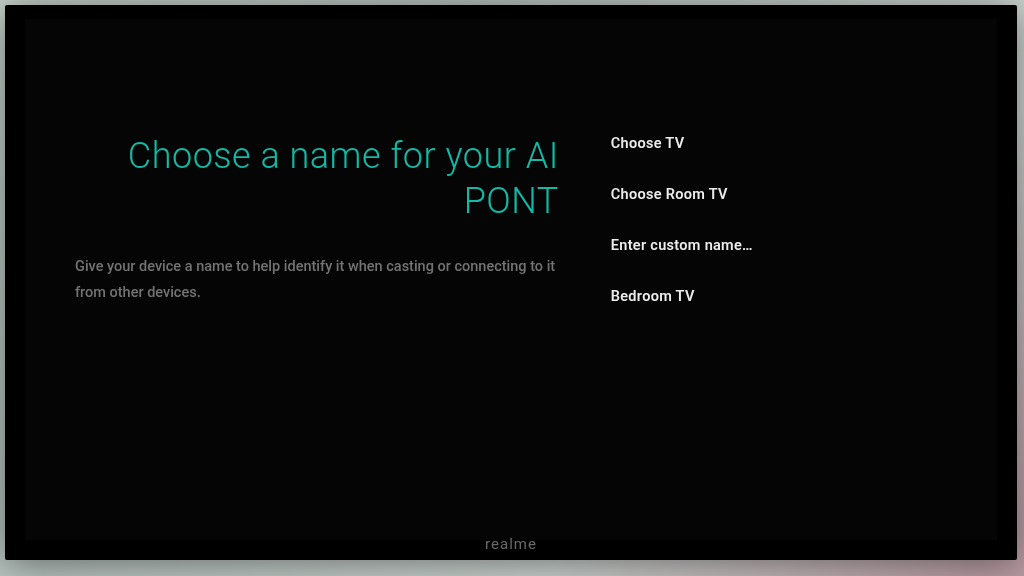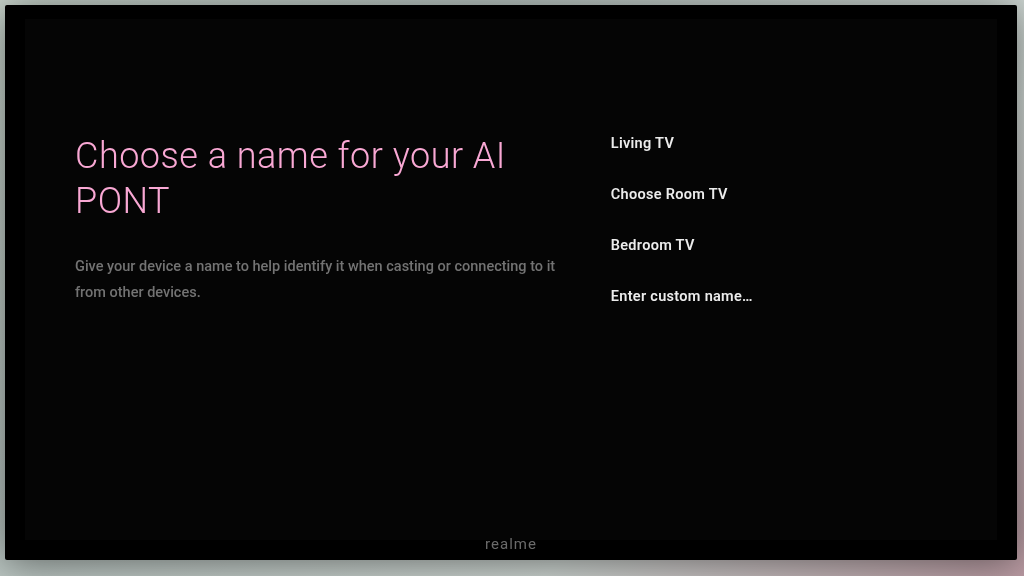--- a/index.html
+++ b/index.html
@@ -35,21 +35,22 @@
       flex: 0 0 58%;
       padding: 115px 30px 40px 50px;
       color: #fff;
     }
     .page-title {
       font-size: 36px;
       font-weight: 300;
       line-height: 1.25;
       margin-bottom: 30px;
       letter-spacing: 0.5px;
-      color: #f9a8d4;
+      color: #14b8a6;
+      text-align: right;
     }
     .page-subtitle {
       font-size: 14.5px;
       font-weight: 500;
       line-height: 1.8;
       color: #737373;
       max-width: 510px;
     }
     .content-right {
       flex: 1;
@@ -85,20 +86,20 @@
 </head>
 <body>
 
 <div class="tv-frame">
   <div class="tv-screen">
     <div class="content-left">
       <h1 class="page-title">Choose a name for your AI PONT</h1>
       <p class="page-subtitle">Give your device a name to help identify it when casting or connecting to it from other devices.</p>
     </div>
     <div class="content-right">
-      <div class="option-item">Living TV</div>
+      <div class="option-item">Choose TV</div>
       <div class="option-item">Choose Room TV</div>
+      <div class="option-item">Enter custom name…</div>
       <div class="option-item">Bedroom TV</div>
-      <div class="option-item">Enter custom name…</div>
     </div>
     <div class="brand">realme</div>
   </div>
 </div>
 
 </body></html>

